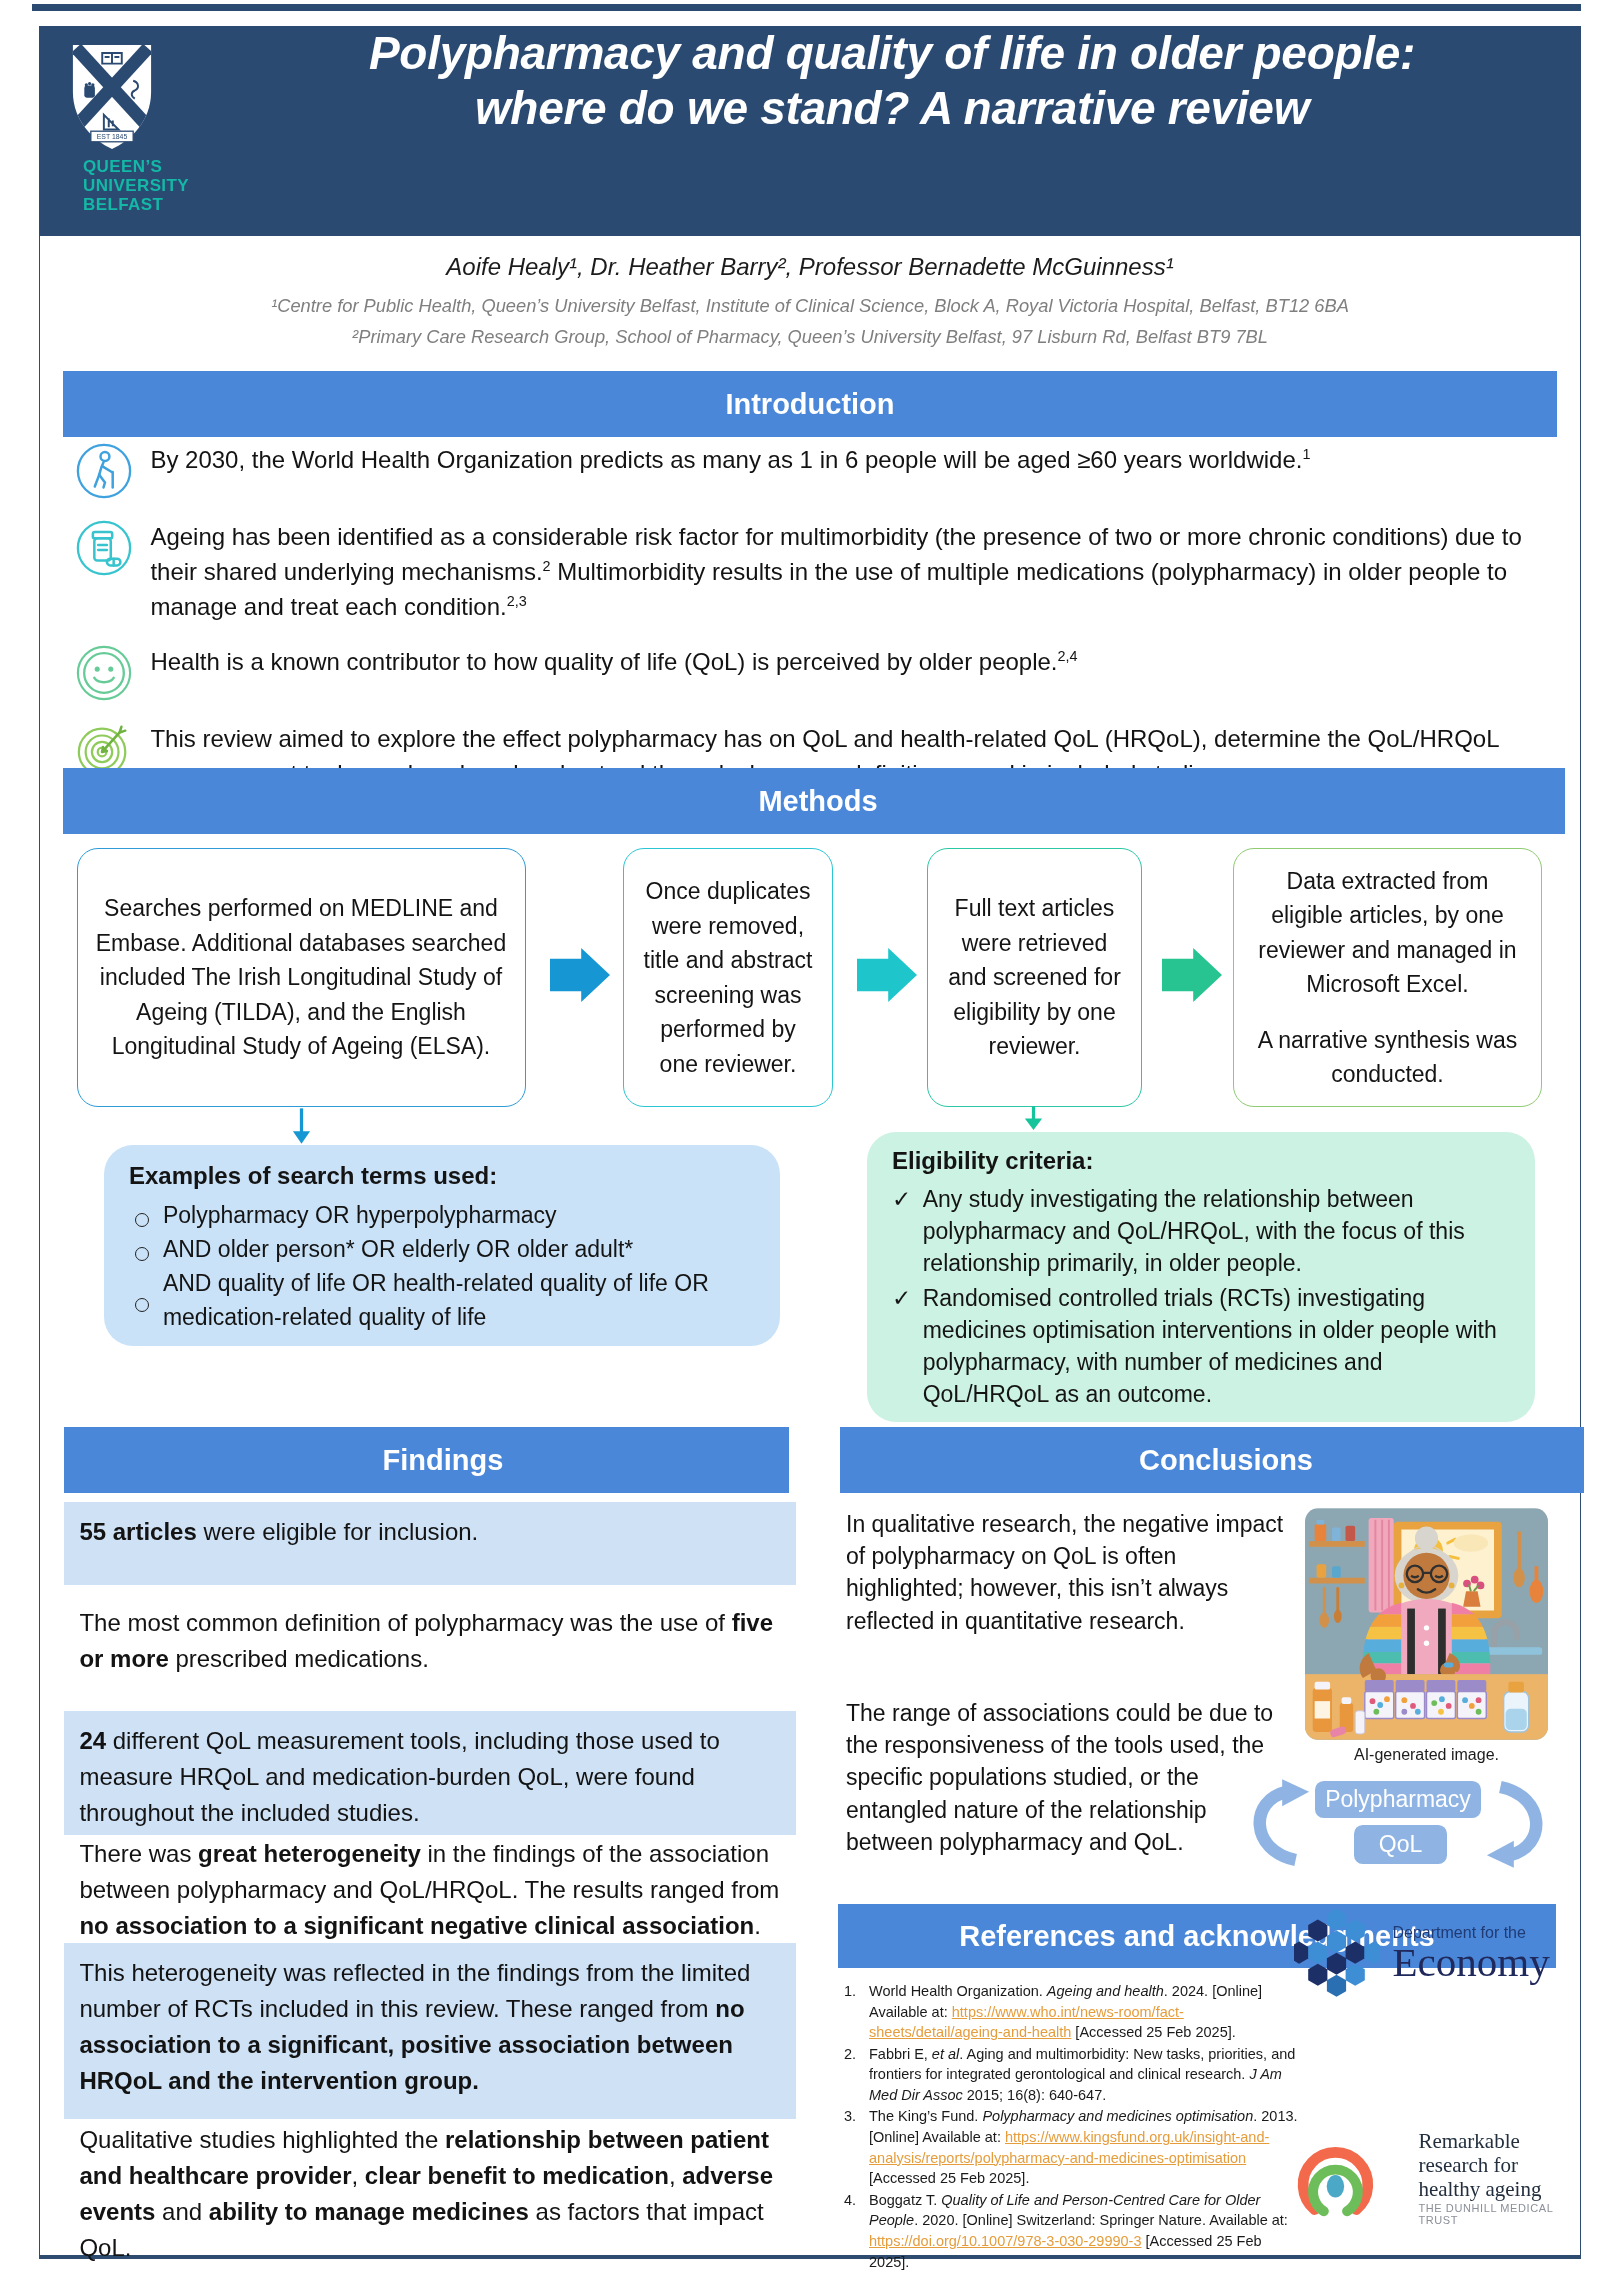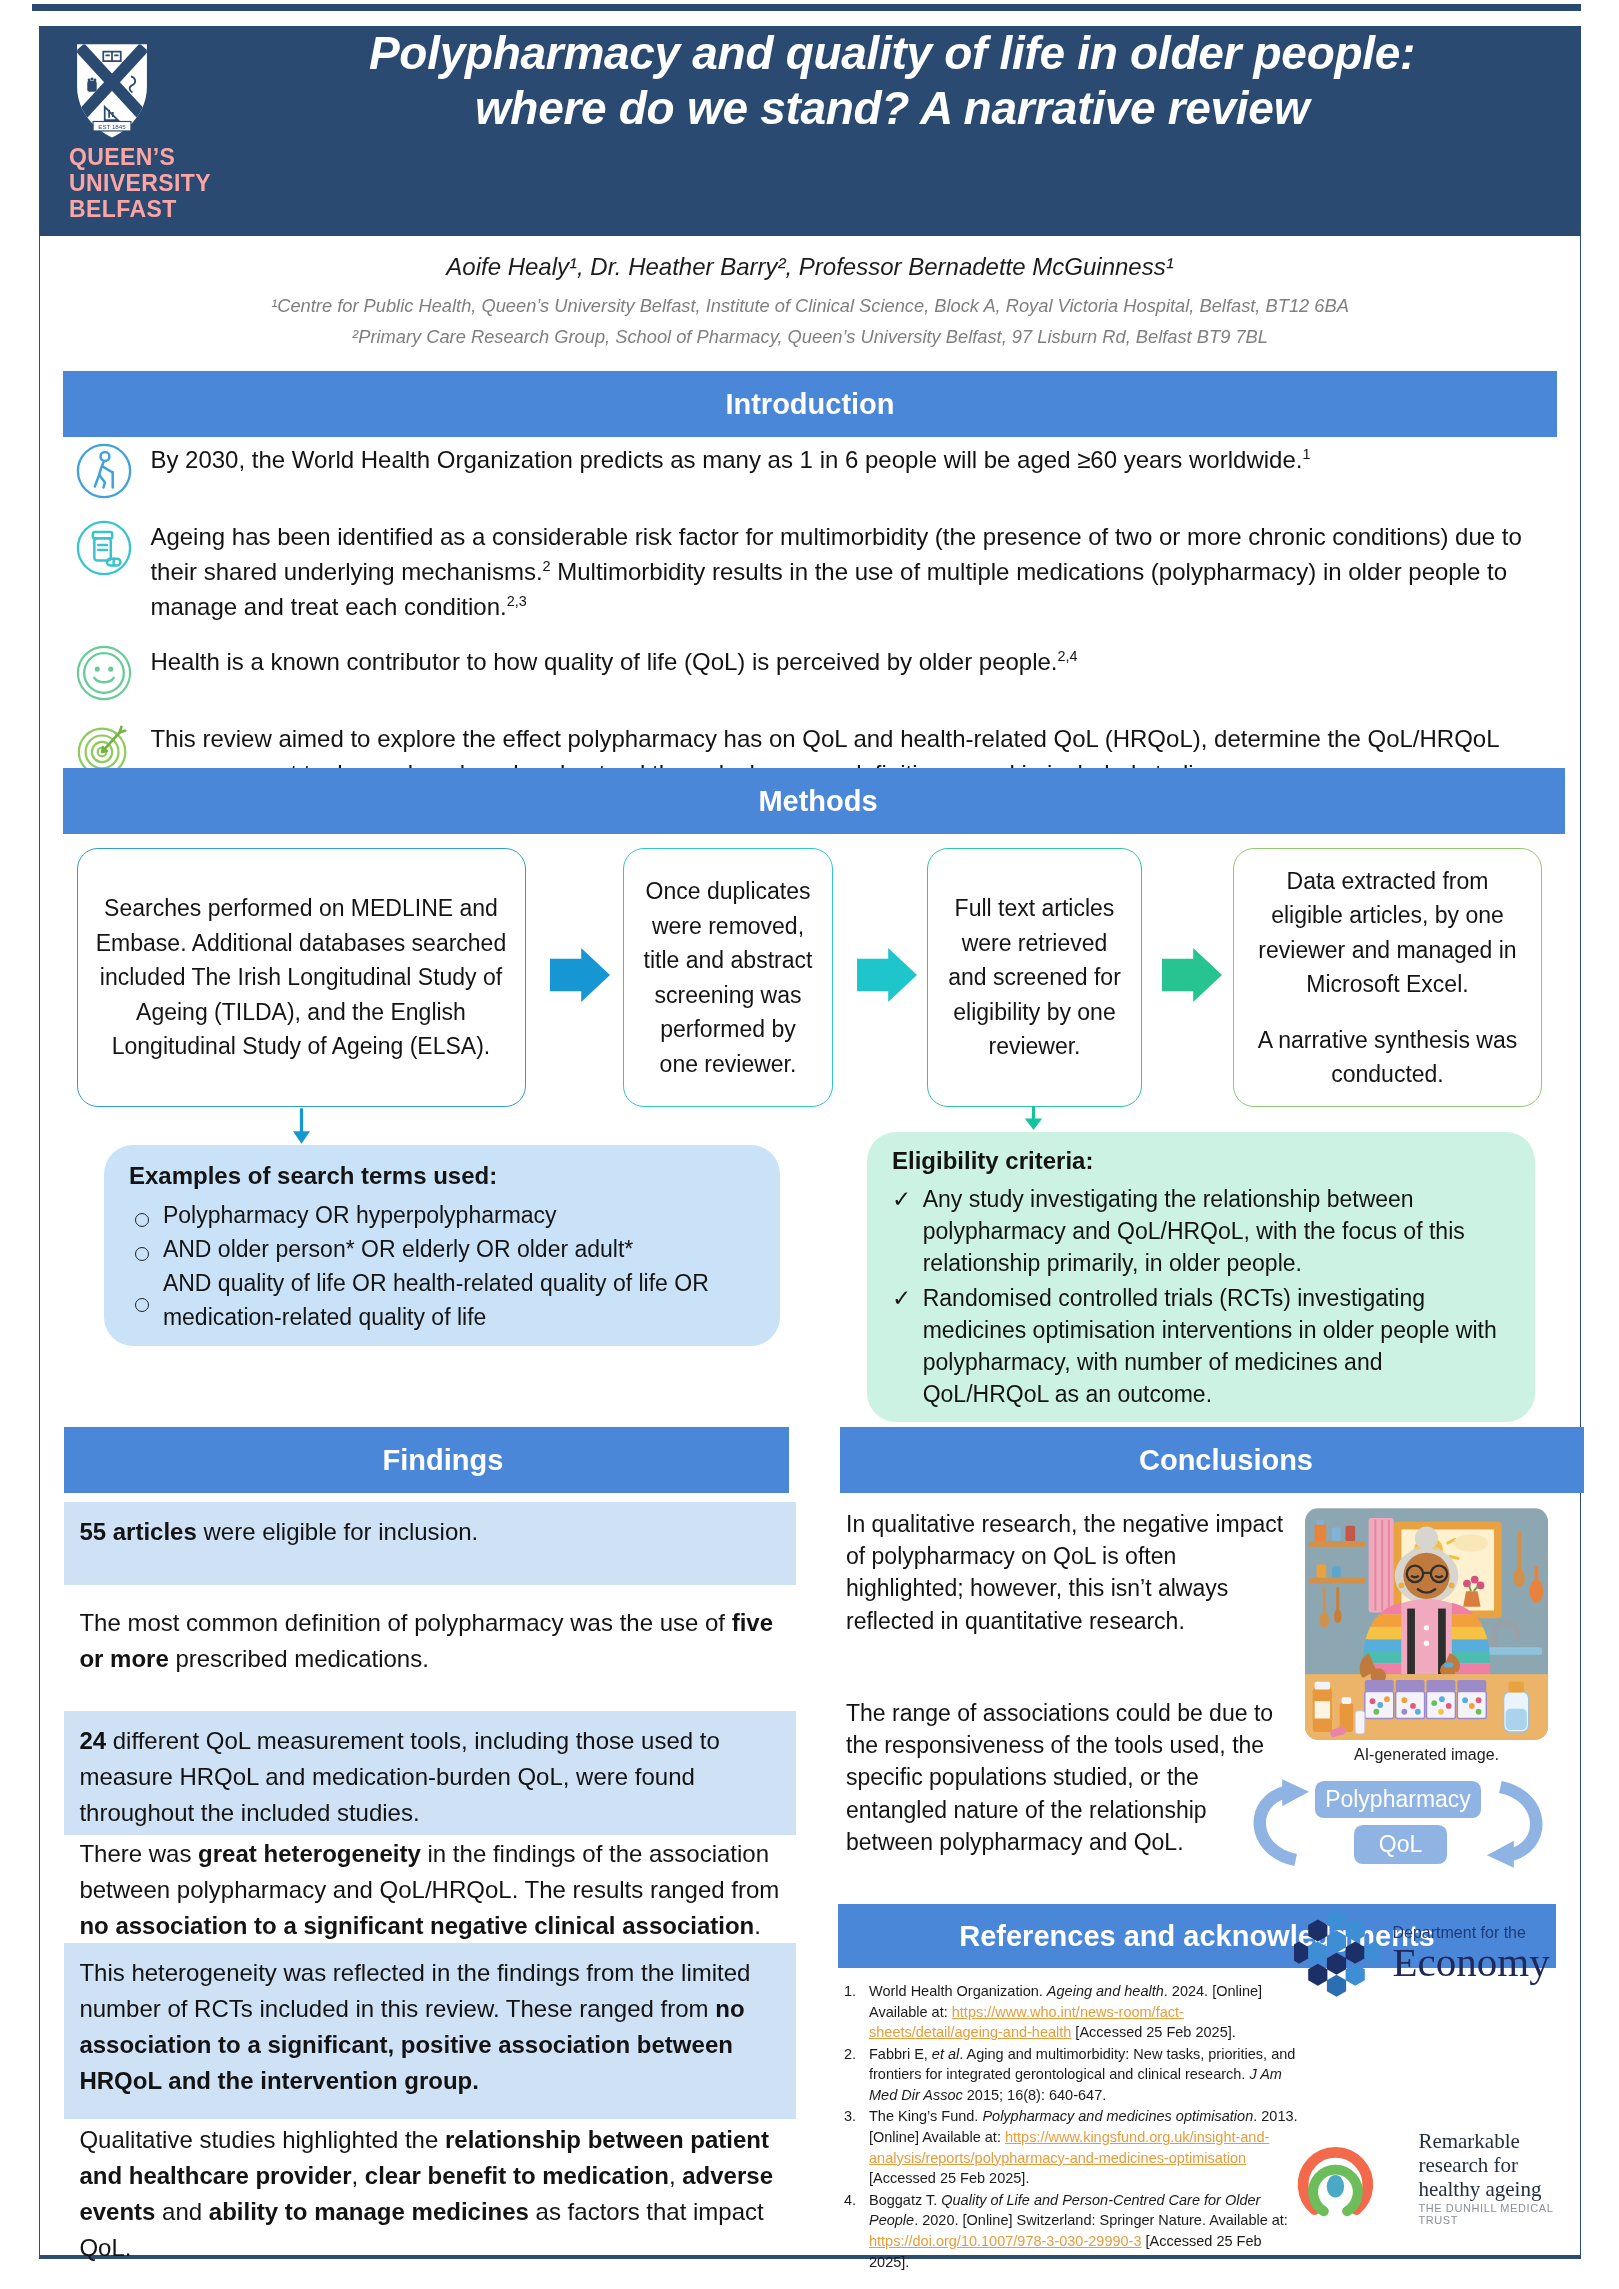--- a/index.html
+++ b/index.html
@@ -6,21 +6,21 @@
   #page{position:relative;width:1619px;height:2289px;background:#fff;
         font-family:"Liberation Sans",sans-serif;color:#141414;overflow:hidden;}
   .abs{position:absolute;}
   
   #top-line{left:32px;top:3.9px;width:1549px;height:6.8px;background:#2B4A72;}
   #frame{left:39px;top:26px;width:1542px;height:2233px;box-sizing:border-box;
          border-left:1.9px solid #2E4B70;border-right:1.9px solid #2E4B70;border-bottom:4.8px solid #2E4B70;}
   
   #navy-header{left:39px;top:26px;width:1542px;height:210px;background:#2B4A72;}
   #crest{left:23px;top:13.5px;width:145px;height:183px;display:flex;flex-direction:column;align-items:flex-start;}
-  #crest-text{color:#fca5a5;font-weight:700;font-size:23px;line-height:1.12;letter-spacing:0.4px;margin-top:3.9px;margin-left:7px;}
+  #crest-text{color:#14b8a6;font-weight:700;font-size:17px;line-height:1.12;letter-spacing:0.4px;margin-top:3.9px;margin-left:21px;}
   #title-wrap{left:164px;top:0;width:1378px;height:210px;display:flex;flex-direction:column;justify-content:flex-start;align-items:center;gap:1px;font-style:italic;}
   .title-line{color:#fff;font-weight:700;font-size:46px;letter-spacing:-0.3px;white-space:nowrap;}
   
   #authors{left:39px;top:253px;width:1542px;text-align:center;font-size:24px;font-style:italic;color:#1c1c1c;}
   .affil{left:39px;width:1542px;text-align:center;font-size:18.3px;font-style:italic;color:#7F7F7F;}
   #affil1{top:295px;} #affil2{top:326px;}
   
   .bar{background:#4A87D8;color:#fff;font-weight:700;font-size:29px;display:flex;align-items:center;justify-content:center;}
   #intro-bar{left:63px;top:371px;width:1494px;height:66px;}
   #methods-bar{left:63px;top:768px;width:1494px;height:66px;padding-left:8px;}

